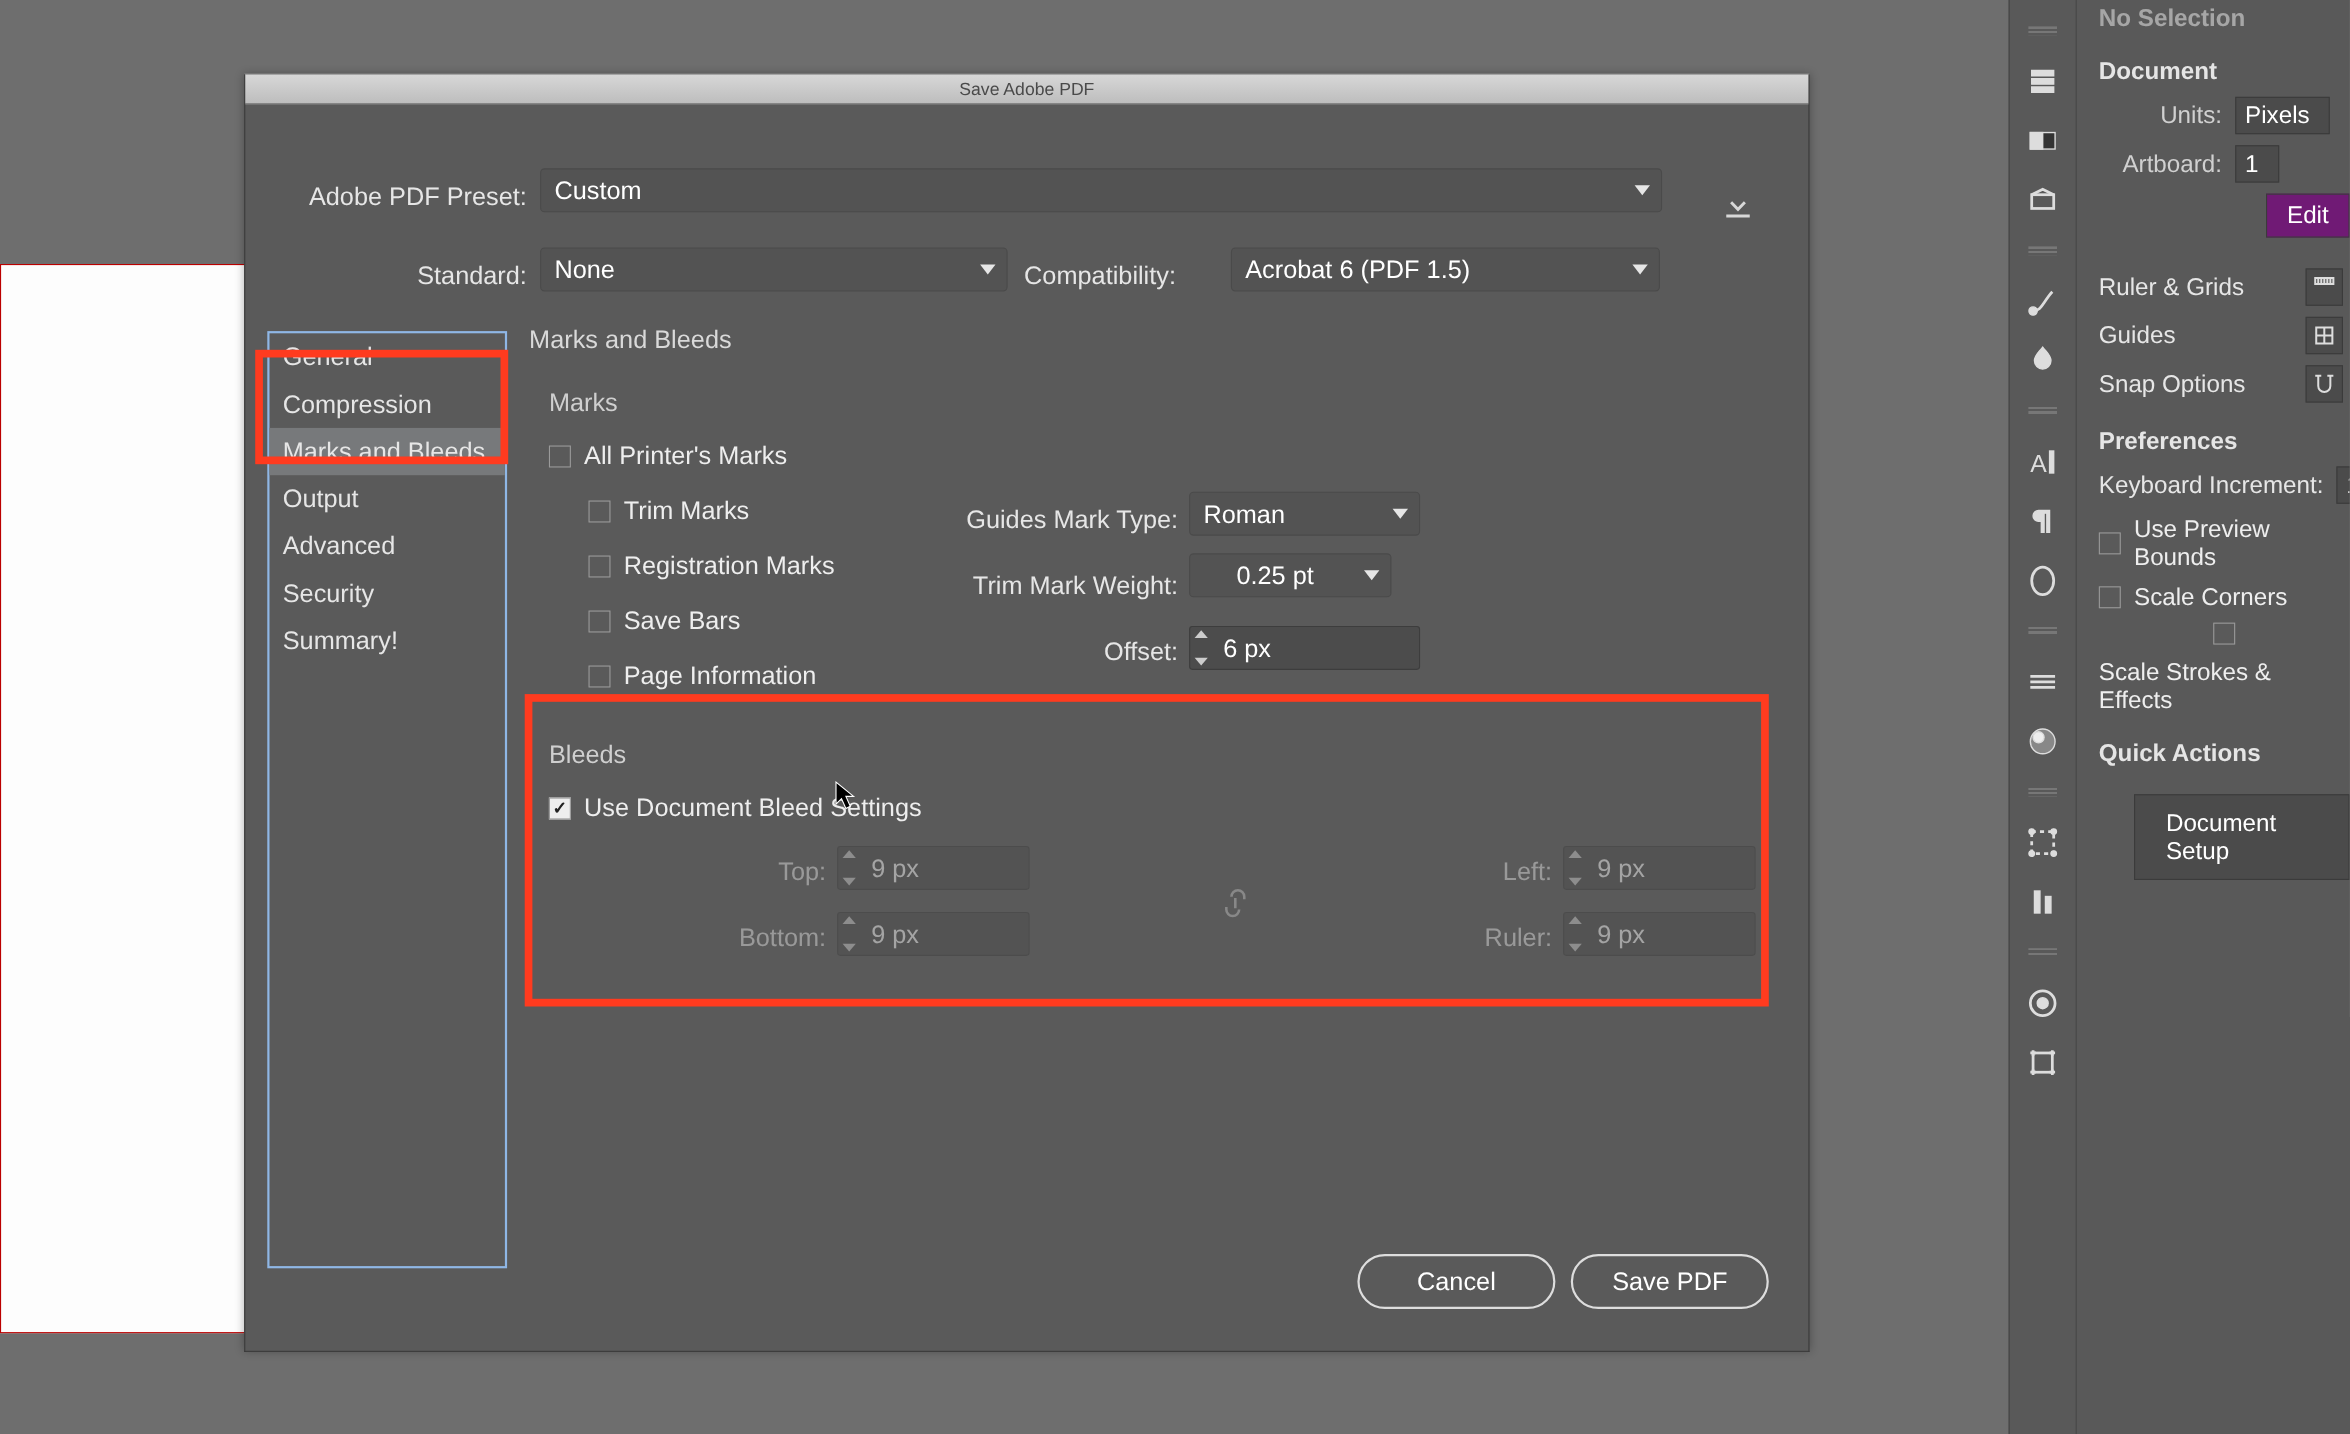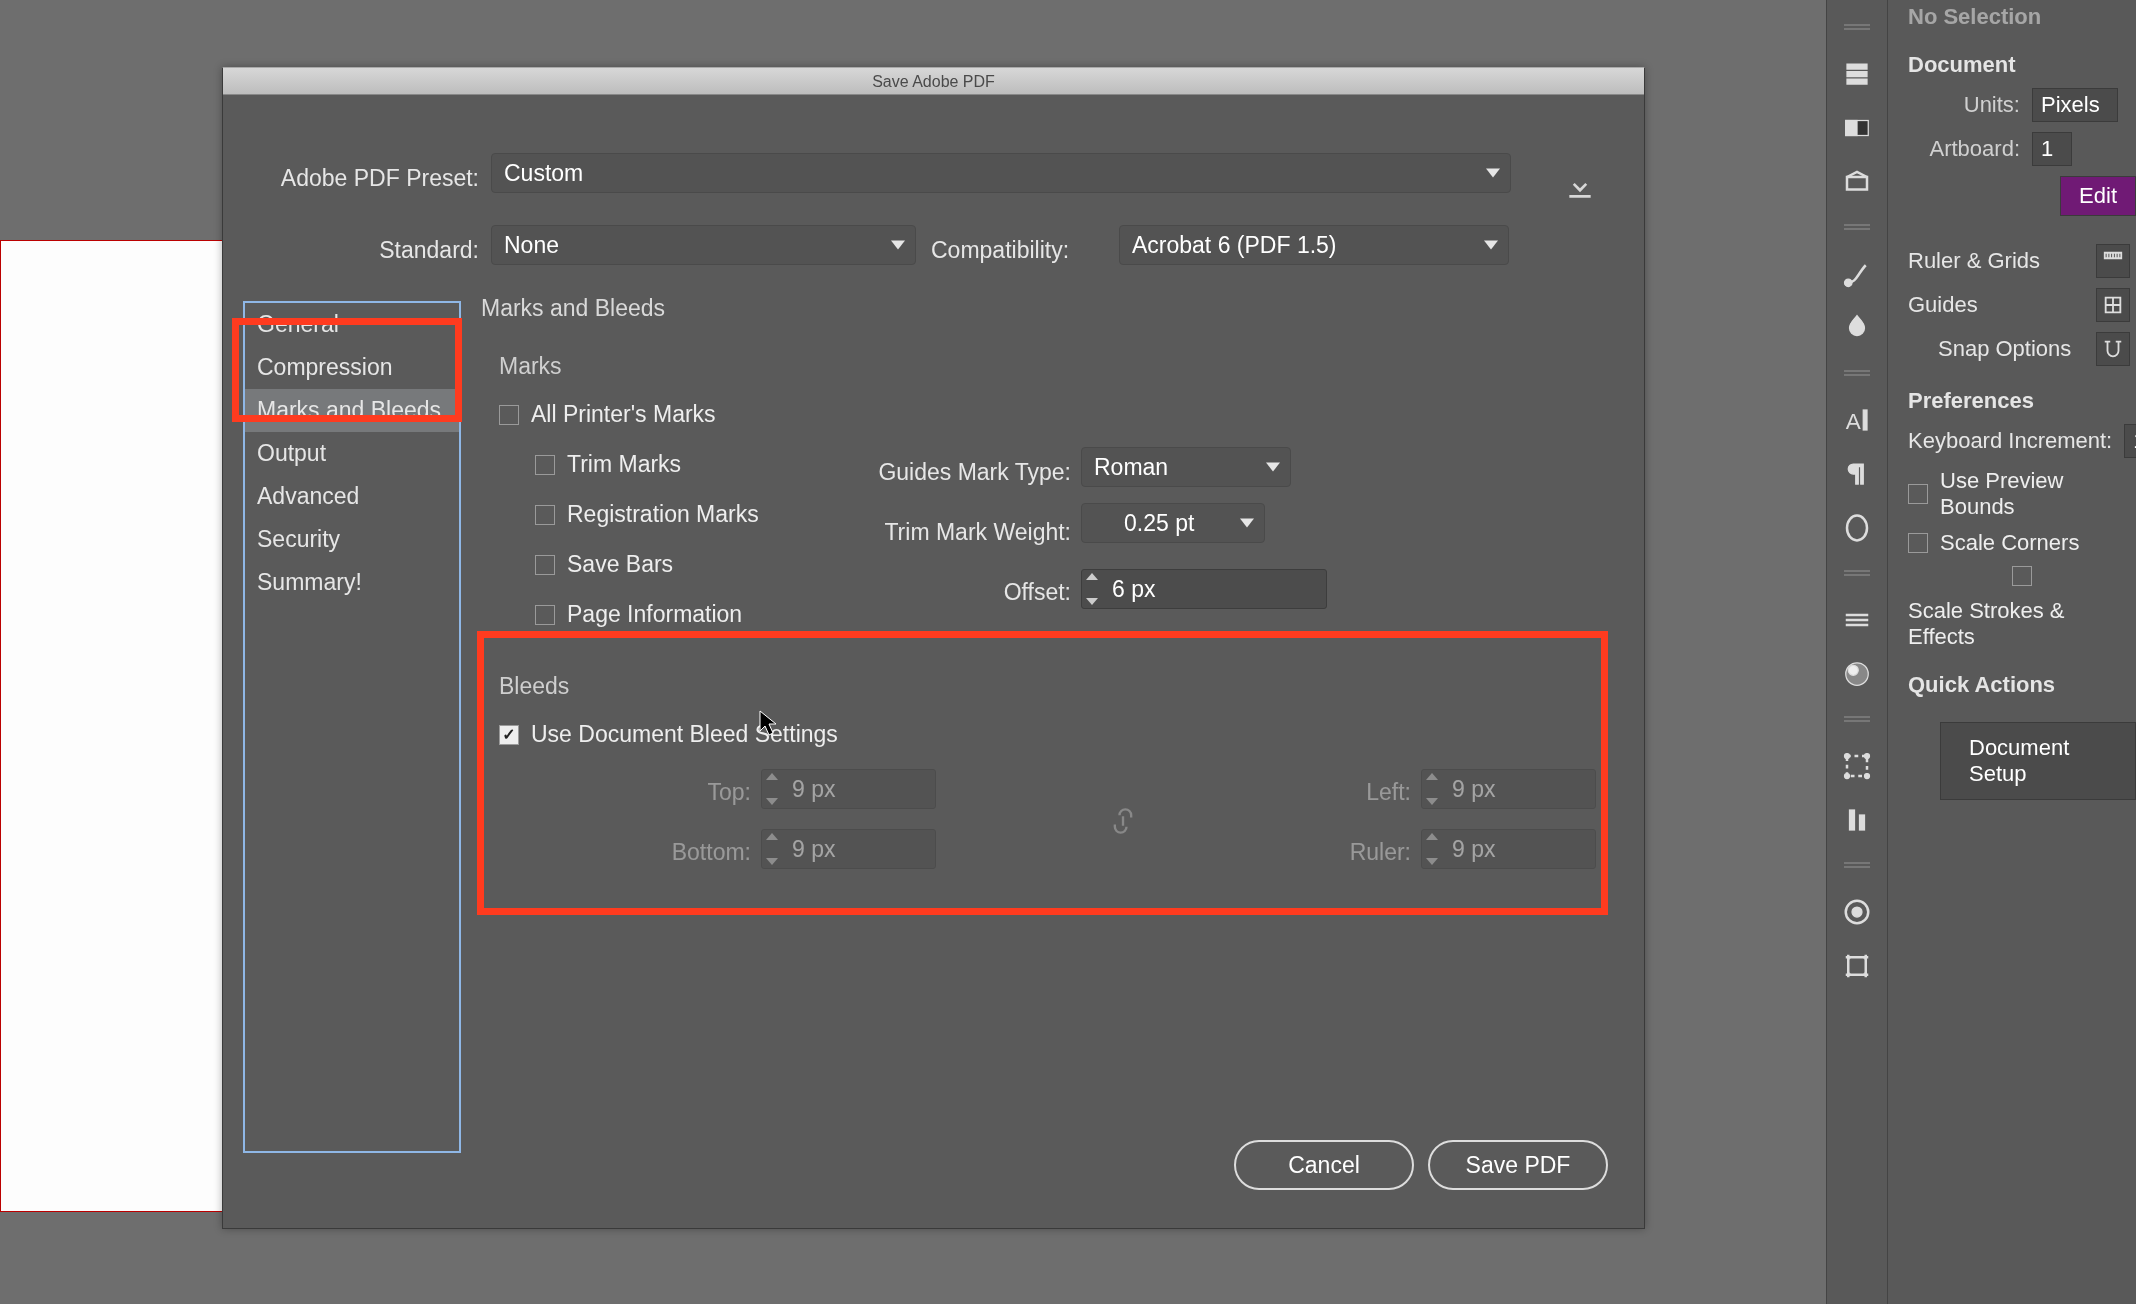--- a/index.html
+++ b/index.html
@@ -253,21 +253,21 @@
         <span class="caret"></span>
       </div>
 
       <span class="label-r" style="position:absolute; left:320px; top:424px; width:270px;">Trim Mark Weight:</span>
       <div class="select" style="position:absolute; left:600px; top:408px; width:184px;padding-left:42px;">
         <span>0.25 pt</span>
         <span class="caret"></span>
       </div>
 
       <span class="label-r" style="position:absolute; left:320px; top:484px; width:270px;">Offset:</span>
-      <div class="num-input" style="position:absolute; left:600px; top:474px; width:246px;">
+      <div class="num-input" style="position:absolute; left:600px; top:474px; width:210px;">
         <span class="stepper">
             <span class="up"></span>
             <span class="dn"></span>
           </span>
         <span>6 px</span>
       </div>
 
       <div class="subhead" style="position:absolute; left:18px; top:578px;">Bleeds</div>
       <div class="chk-row" style="position:absolute; left:18px; top:626px;">
         <span class="chk checked"></span>
@@ -443,21 +443,21 @@
       </span>
   </div>
   <div class="props-row" style="justify-content:space-between; padding-right:6px;">
     <span>Guides</span>
     <span class="sq-icn">
         <svg viewBox="0 0 24 24">
           <path d="M4 4h16v16H4zM4 12h16M12 4v16" fill="none" stroke-width="2"></path>
         </svg>
       </span>
   </div>
-  <div class="props-row" style="justify-content:space-between; padding-right:6px;margin-left:30px;">
+  <div class="props-row" style="justify-content:space-between; padding-right:6px;">
     <span>Snap Options</span>
     <span class="sq-icn">
         <svg viewBox="0 0 24 24">
           <path d="M6 4v10a6 6 0 0 0 12 0V4M3 4h6M15 4h6" fill="none" stroke-width="2"></path>
         </svg>
       </span>
   </div>
 
   <div class="props-sub">Preferences</div>
   <div class="props-row">

